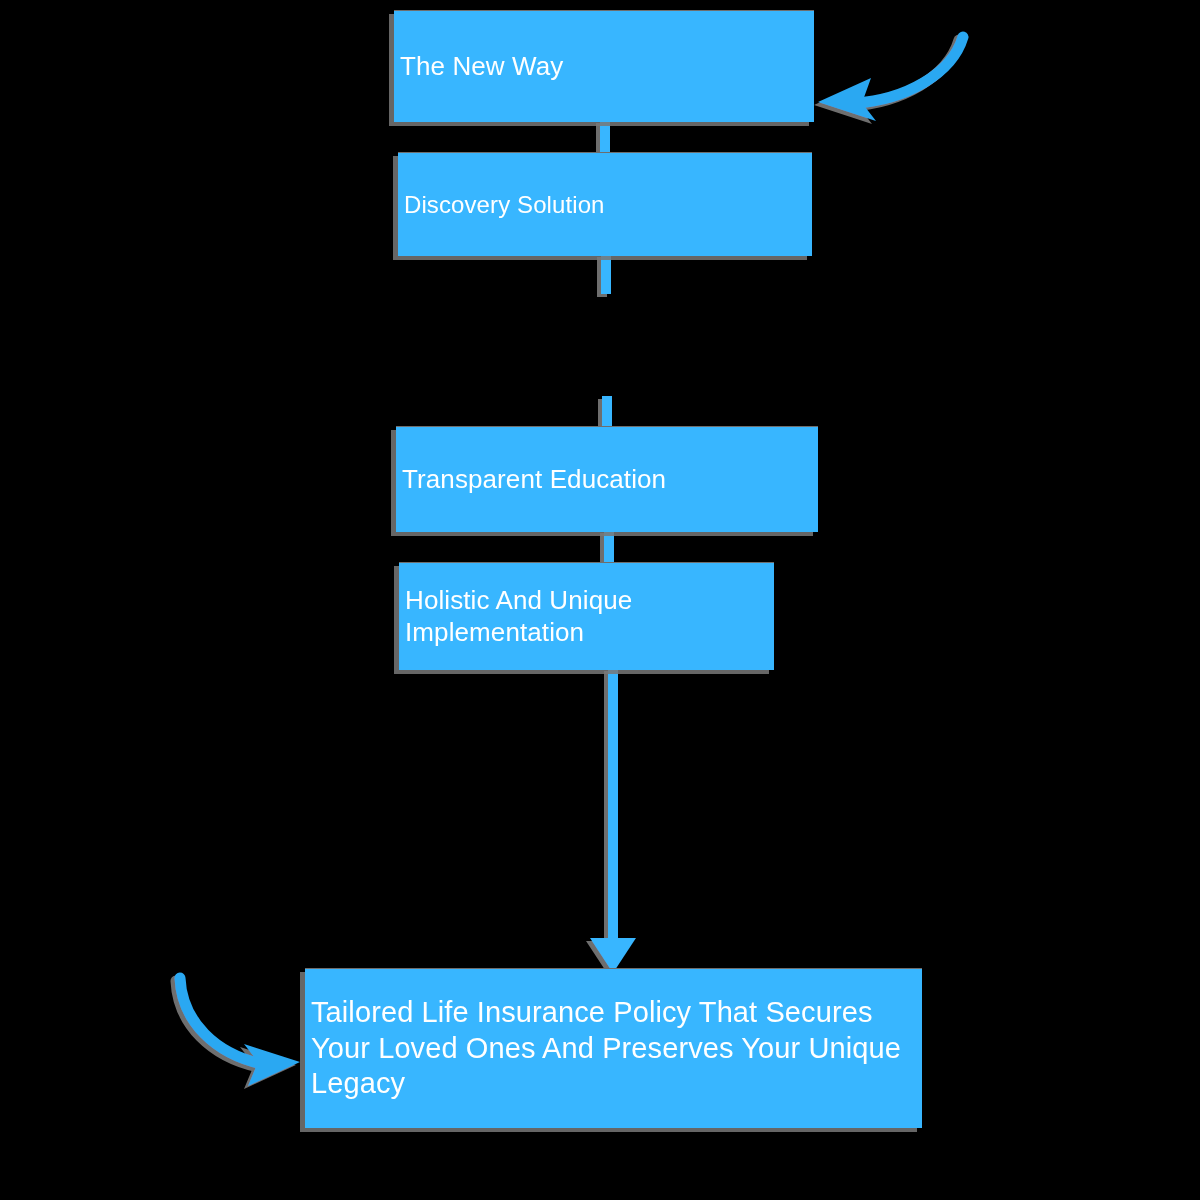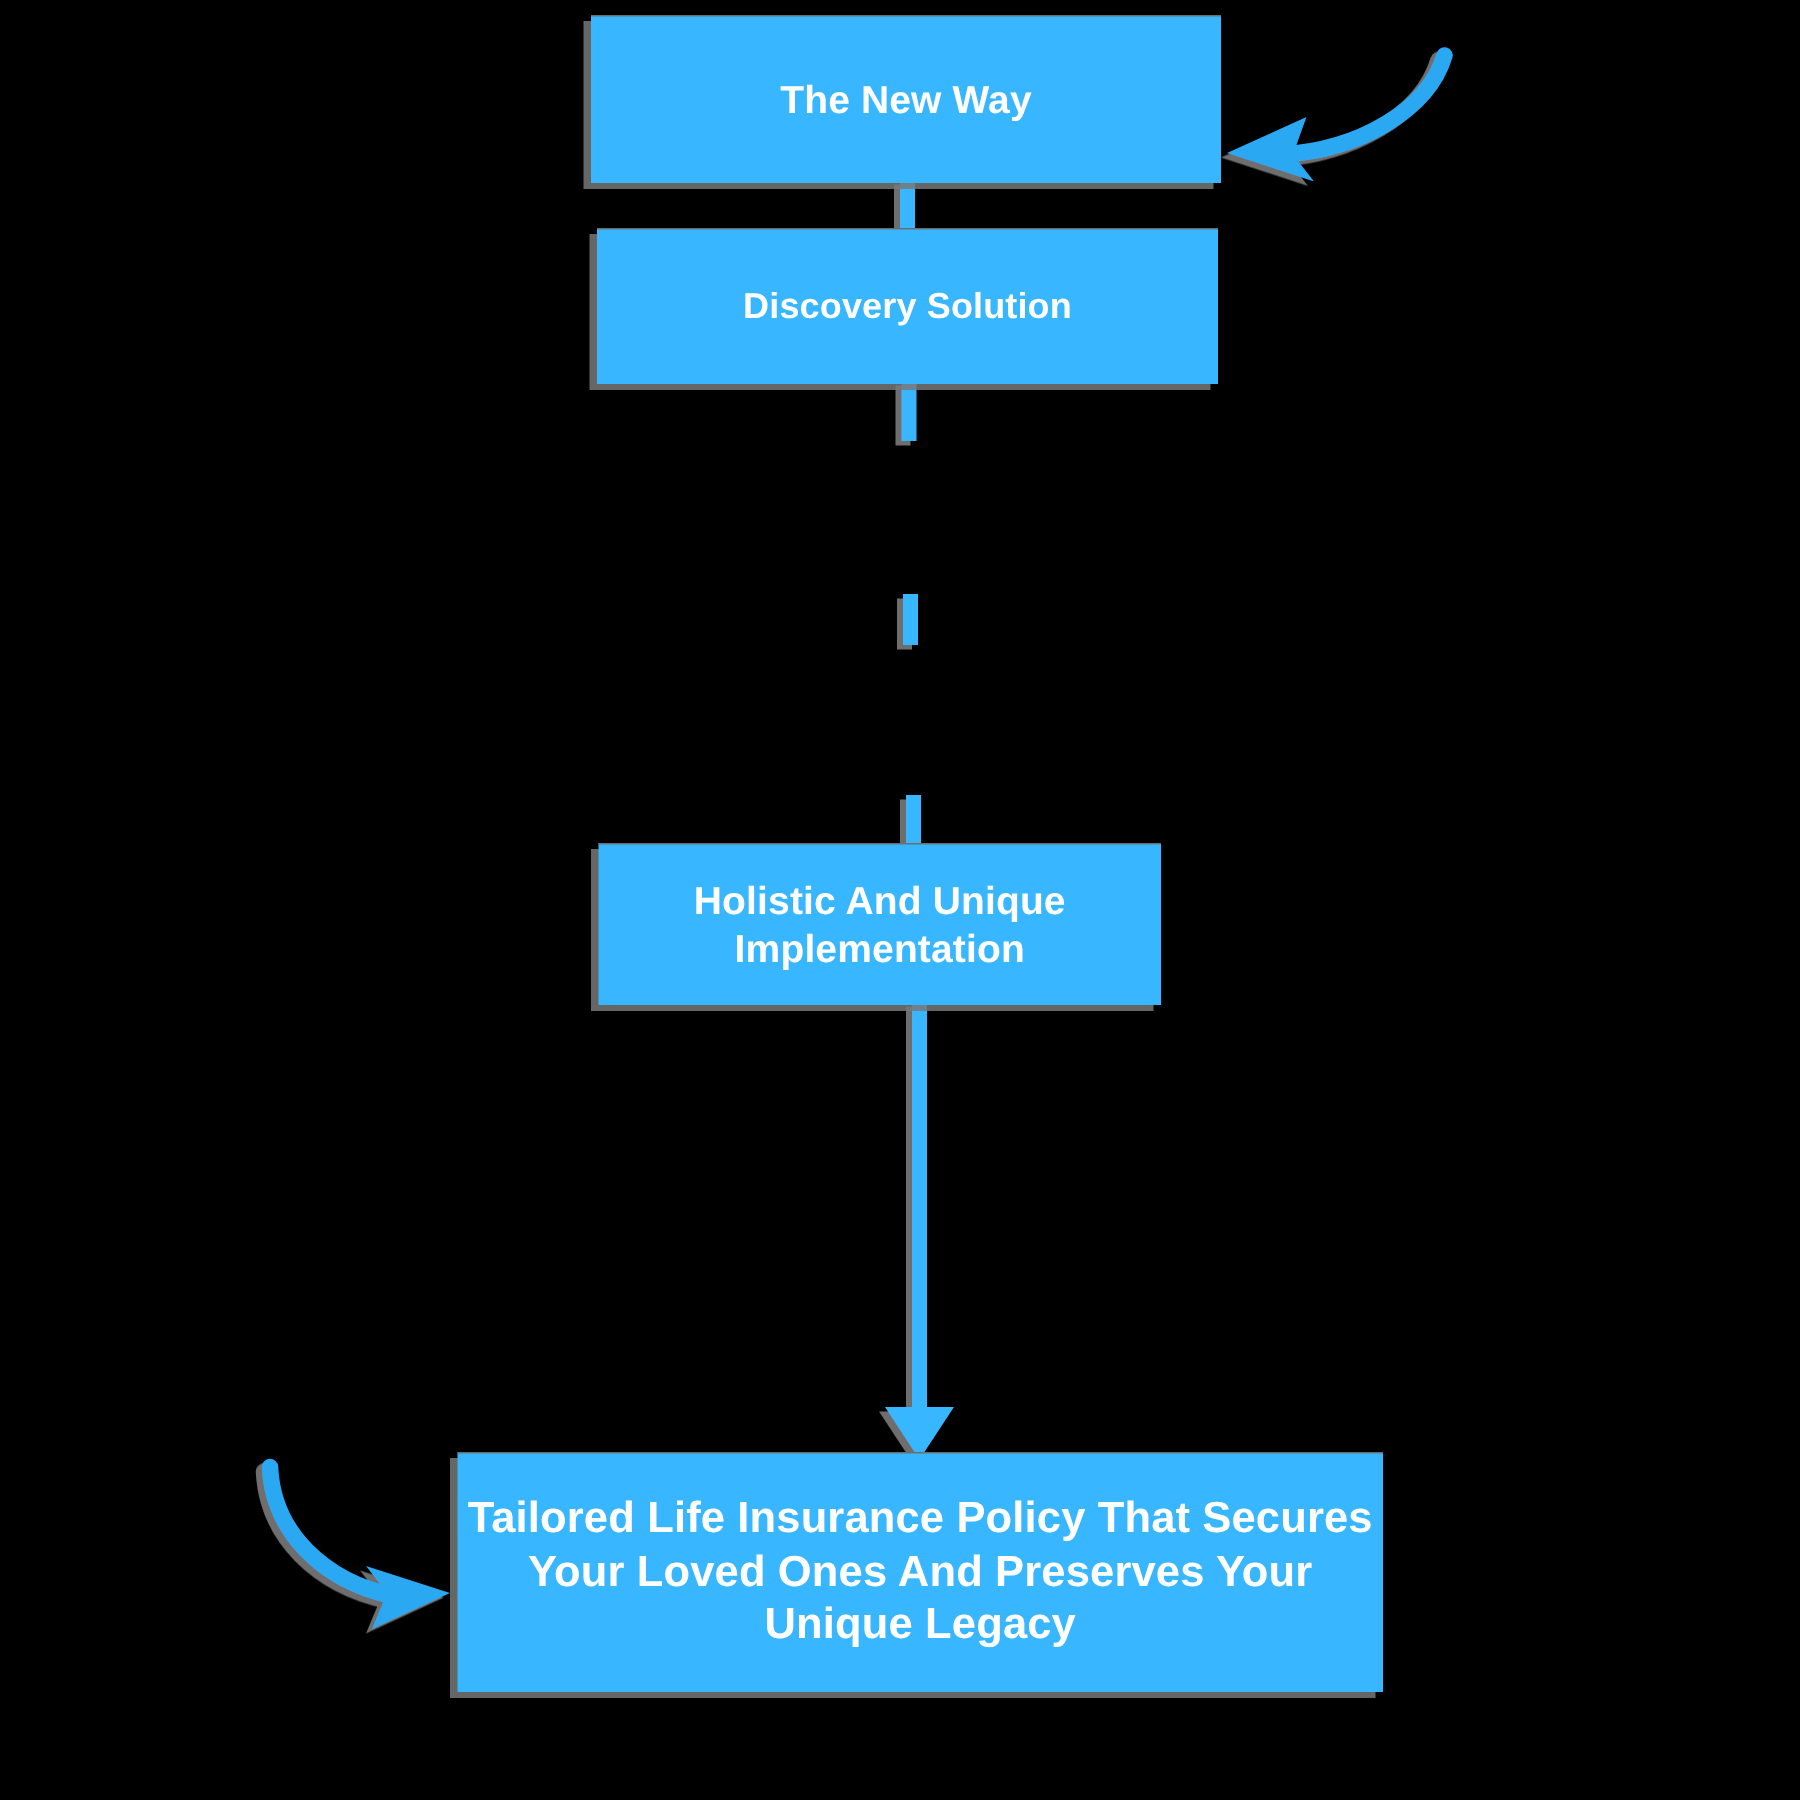--- a/index.html
+++ b/index.html
@@ -26,23 +26,22 @@
     width: 1200px;
     height: 1200px;
   }
   .node {
     position: absolute;
     box-sizing: border-box;
     background: #38b6ff;
     display: flex;
     align-items: center;
     justify-content: center;
-    text-align: center;
     color: #ffffff;
-    font-weight: bold;
+    font-weight: normal;
     font-family: "Liberation Sans", sans-serif;
     line-height: 1.22;
     letter-spacing: 0.1px;
     box-shadow: -5px 4px 0 rgba(120,120,120,0.85);
     border-top: 1px solid #6e6e6e;
   }
   .node-label {
     display: block;
     width: 100%;
     padding: 0 6px;
@@ -100,20 +99,23 @@
 
   <div class="node" id="node-1">
     <span class="node-label">The New Way</span>
   </div>
 
   <div class="node" id="node-2">
     <span class="node-label">Discovery Solution</span>
   </div>
 
 
+  <div class="node" id="node-4">
+    <span class="node-label">Transparent Education</span>
+  </div>
 
   <div class="node" id="node-5">
     <span class="node-label">Holistic And Unique Implementation</span>
   </div>
 
   <div class="node" id="node-6">
     <span class="node-label">Tailored Life Insurance Policy That Secures Your Loved Ones And Preserves Your Unique Legacy</span>
   </div>
 
 </div>

